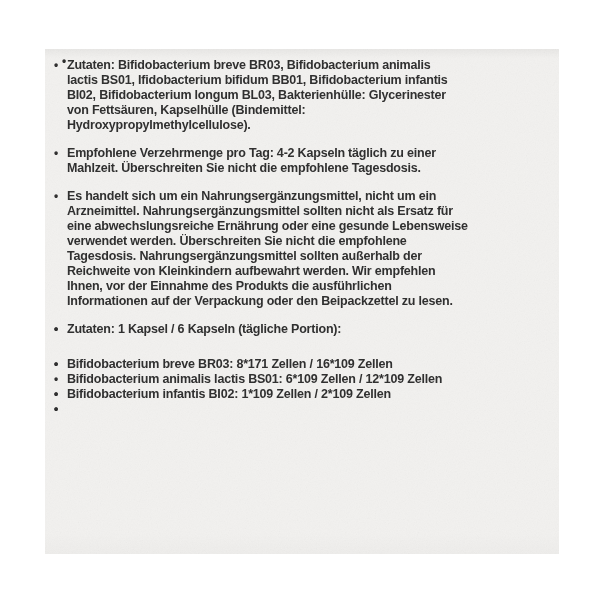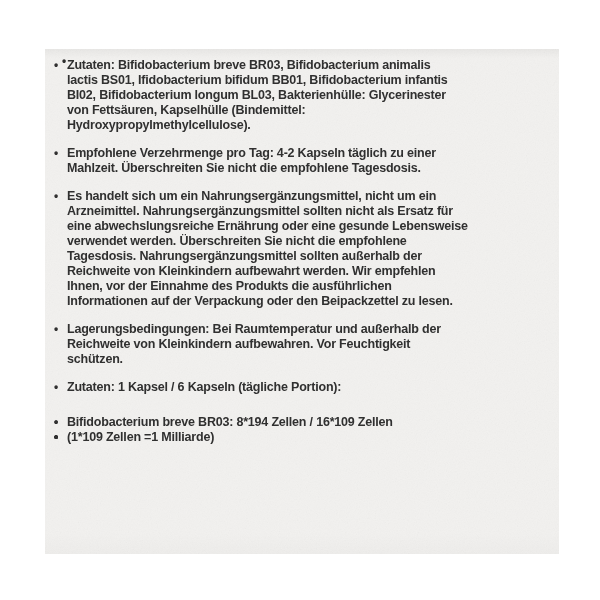--- a/index.html
+++ b/index.html
@@ -78,31 +78,29 @@
       <li class="gap"><span class="b">•</span><span class="t">Empfohlene Verzehrmenge pro Tag: 4-2 Kapseln täglich zu einer
 Mahlzeit. Überschreiten Sie nicht die empfohlene Tagesdosis.</span></li>
       <li class="gap"><span class="b">•</span><span class="t">Es handelt sich um ein Nahrungsergänzungsmittel, nicht um ein
 Arzneimittel. Nahrungsergänzungsmittel sollten nicht als Ersatz für
 eine abwechslungsreiche Ernährung oder eine gesunde Lebensweise
 verwendet werden. Überschreiten Sie nicht die empfohlene
 Tagesdosis. Nahrungsergänzungsmittel sollten außerhalb der
 Reichweite von Kleinkindern aufbewahrt werden. Wir empfehlen
 Ihnen, vor der Einnahme des Produkts die ausführlichen
 Informationen auf der Verpackung oder den Beipackzettel zu lesen.</span></li>
-      <li class="gap"><span class="b">•</span><span class="t">Lagerungsbedingungen: Bei Raumtemperatur und außerhalb der
-Reichweite von Kleinkindern aufbewahren. Vor Feuchtigkeit
-schützen.</span></li>
+      <li class="gap"><span class="b">•</span></li>
       <li class="gap"><span class="b">•</span><span class="t">Zutaten: 1 Kapsel / 6 Kapseln (tägliche Portion):</span></li>
       <li class="gap-lg"><span class="b">•</span></li>
-      <li><span class="b">•</span><span class="t">Bifidobacterium breve BR03: 8*194 Zellen / 16*109 Zellen</span></li>
+      <li><span class="b">•</span><span class="t">Bifidobacterium breve BR03: 8*171 Zellen / 16*109 Zellen</span></li>
+      <li><span class="b">•</span><span class="t">Bifidobacterium animalis lactis BS01: 6*109 Zellen / 12*109 Zellen</span></li>
+      <li><span class="b">•</span></li>
+      <li><span class="b">•</span><span class="t">Bifidobacterium infantis BI02: 1*109 Zellen / 2*109 Zellen</span></li>
       <li><span class="b">•</span></li>
       <li><span class="b">•</span></li>
-      <li><span class="b">•</span></li>
-      <li><span class="b">•</span></li>
-      <li><span class="b">•</span><span class="t">(1*109 Zellen =1 Milliarde)</span></li>
     </ul>
 
     <svg class="grain" xmlns="http://www.w3.org/2000/svg">
       <filter id="noise">
         <feTurbulence type="fractalNoise" baseFrequency="0.9" numOctaves="2" stitchTiles="stitch"></feTurbulence>
         <feColorMatrix type="saturate" values="0"></feColorMatrix>
       </filter>
       <rect width="100%" height="100%" filter="url(#noise)" opacity="0.07"></rect>
     </svg>
 

